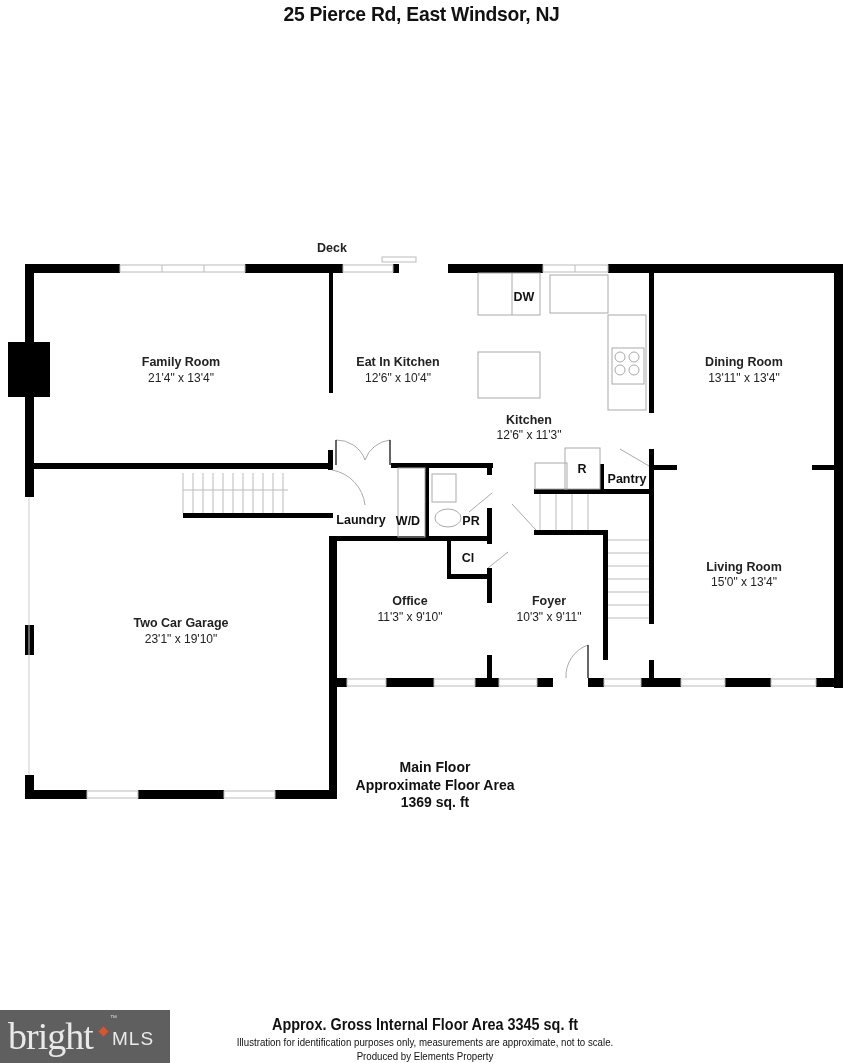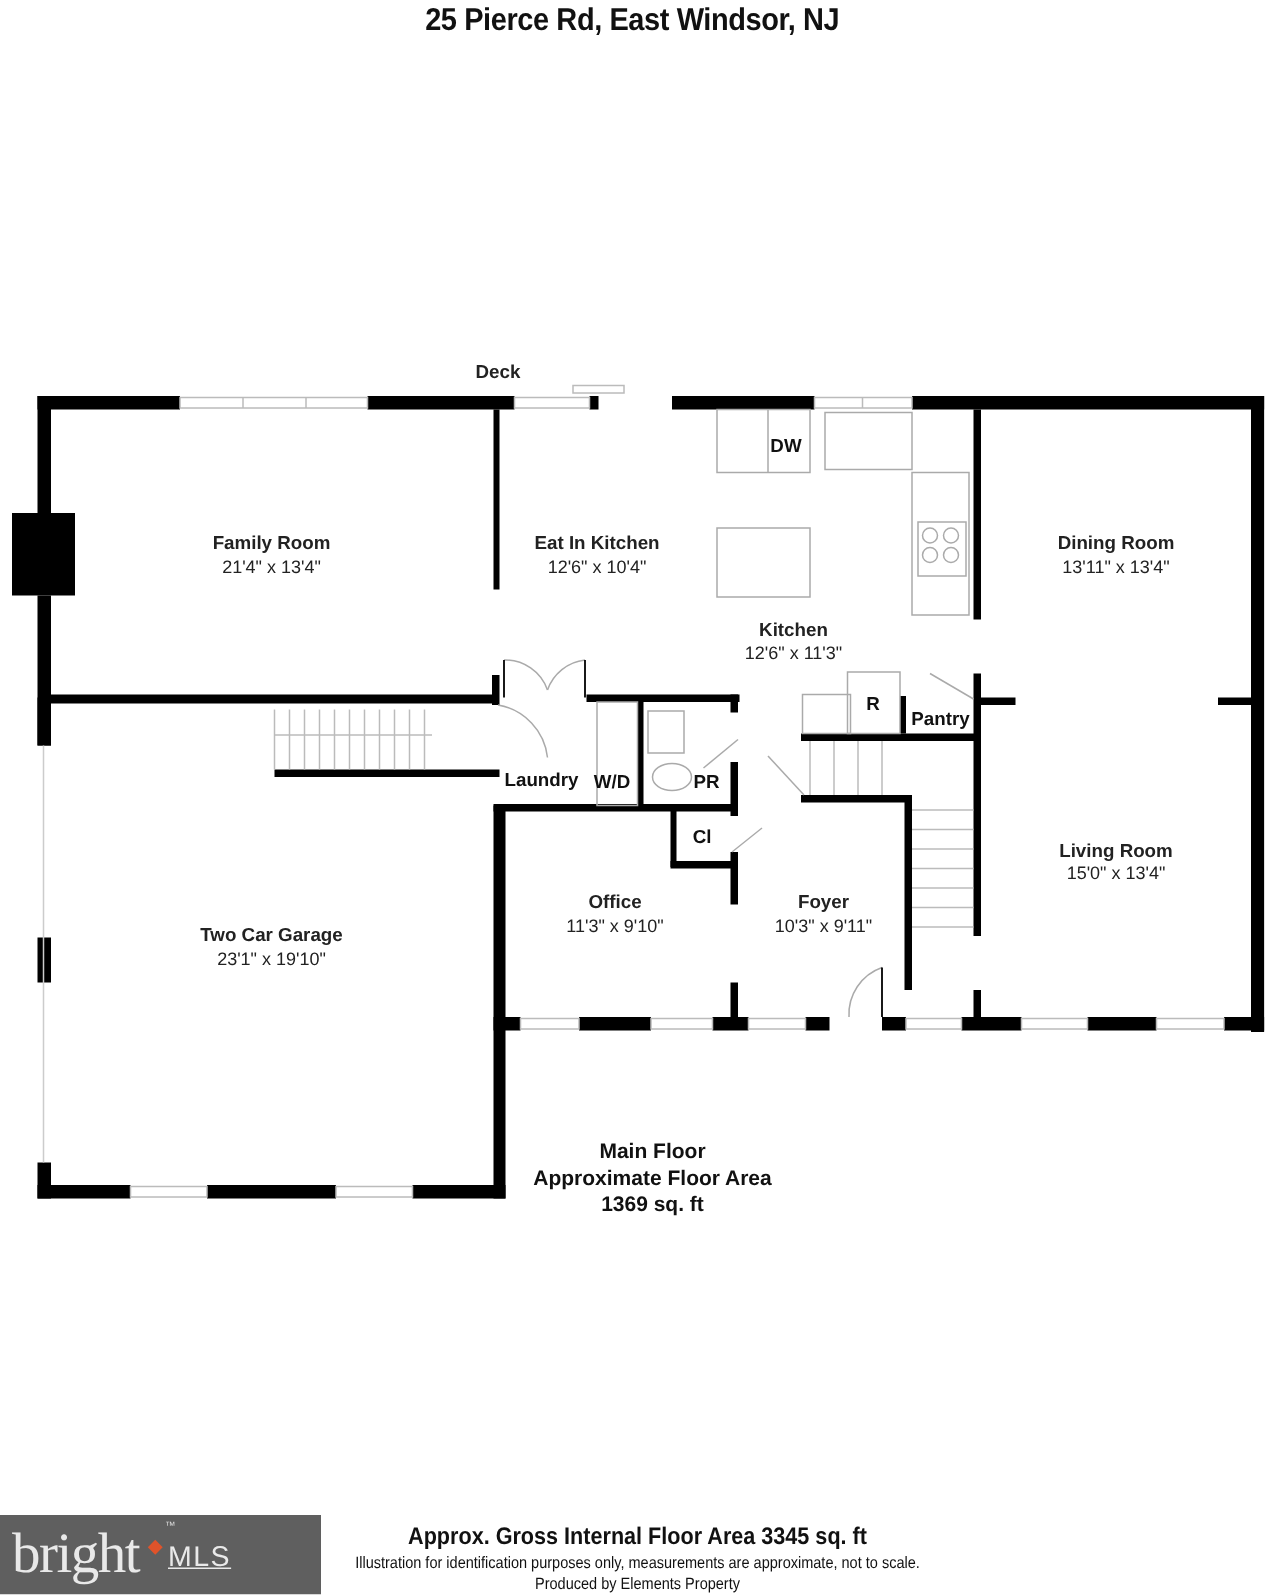--- a/index.html
+++ b/index.html
@@ -3,23 +3,23 @@
 <meta charset="utf-8">
 <style>
   html, body { margin:0; padding:0; background:#ffffff; }
   body { width:843px; height:1063px; position:relative; overflow:hidden; font-family:"Liberation Sans", sans-serif; color:#111; }
   .title { position:absolute; top:2px; left:0; width:843px; text-align:center; font-size:21px; font-weight:bold; letter-spacing:-0.3px; transform:scaleX(0.92); }
   svg.plan { position:absolute; left:0; top:0; }
   .rlabel { font-family:"Liberation Sans", sans-serif; font-size:12.5px; font-weight:bold; fill:#222; }
   .rdim { font-family:"Liberation Sans", sans-serif; font-size:12px; fill:#222; }
   .fix { font-family:"Liberation Sans", sans-serif; font-size:12.5px; font-weight:bold; fill:#111; }
   .area { font-family:"Liberation Sans", sans-serif; font-size:14px; font-weight:bold; fill:#111; }
-  .logo { position:absolute; left:0; top:1010px; width:170px; height:53px; background:#5f5f5f;padding-left:44px; }
+  .logo { position:absolute; left:0; top:1010px; width:170px; height:53px; background:#5f5f5f; }
   .logo-bright { position:absolute; left:8px; top:4px; font-family:"Liberation Serif", serif; font-size:38px; color:#e9e9e9; letter-spacing:-1px; }
-  .logo-mls { position:absolute; left:112px; top:18px; font-family:"Liberation Sans", sans-serif; font-size:19px; color:#e9e9e9; letter-spacing:1px;text-decoration:underline; }
+  .logo-mls { position:absolute; left:112px; top:18px; font-family:"Liberation Sans", sans-serif; font-size:19px; color:#e9e9e9; letter-spacing:1px; }
   .logo-tm { position:absolute; left:110px; top:4px; font-size:7px; color:#ddd; font-family:"Liberation Sans", sans-serif; }
   .logo-star { position:absolute; left:100px; top:18px; width:7px; height:7px; background:#e0532a; transform:rotate(45deg); }
   .foot1 { position:absolute; top:1016px; left:170px; width:510px; text-align:center; font-size:16px; font-weight:bold; transform:scaleX(0.9); }
   .foot2 { position:absolute; top:1036px; left:120px; width:610px; text-align:center; font-size:11px; transform:scaleX(0.88); }
   .foot3 { position:absolute; top:1050px; left:170px; width:510px; text-align:center; font-size:11px; transform:scaleX(0.88); }
 </style>
 </head>
 <body>
 
 <div class="title">25 Pierce Rd, East Windsor, NJ</div>

